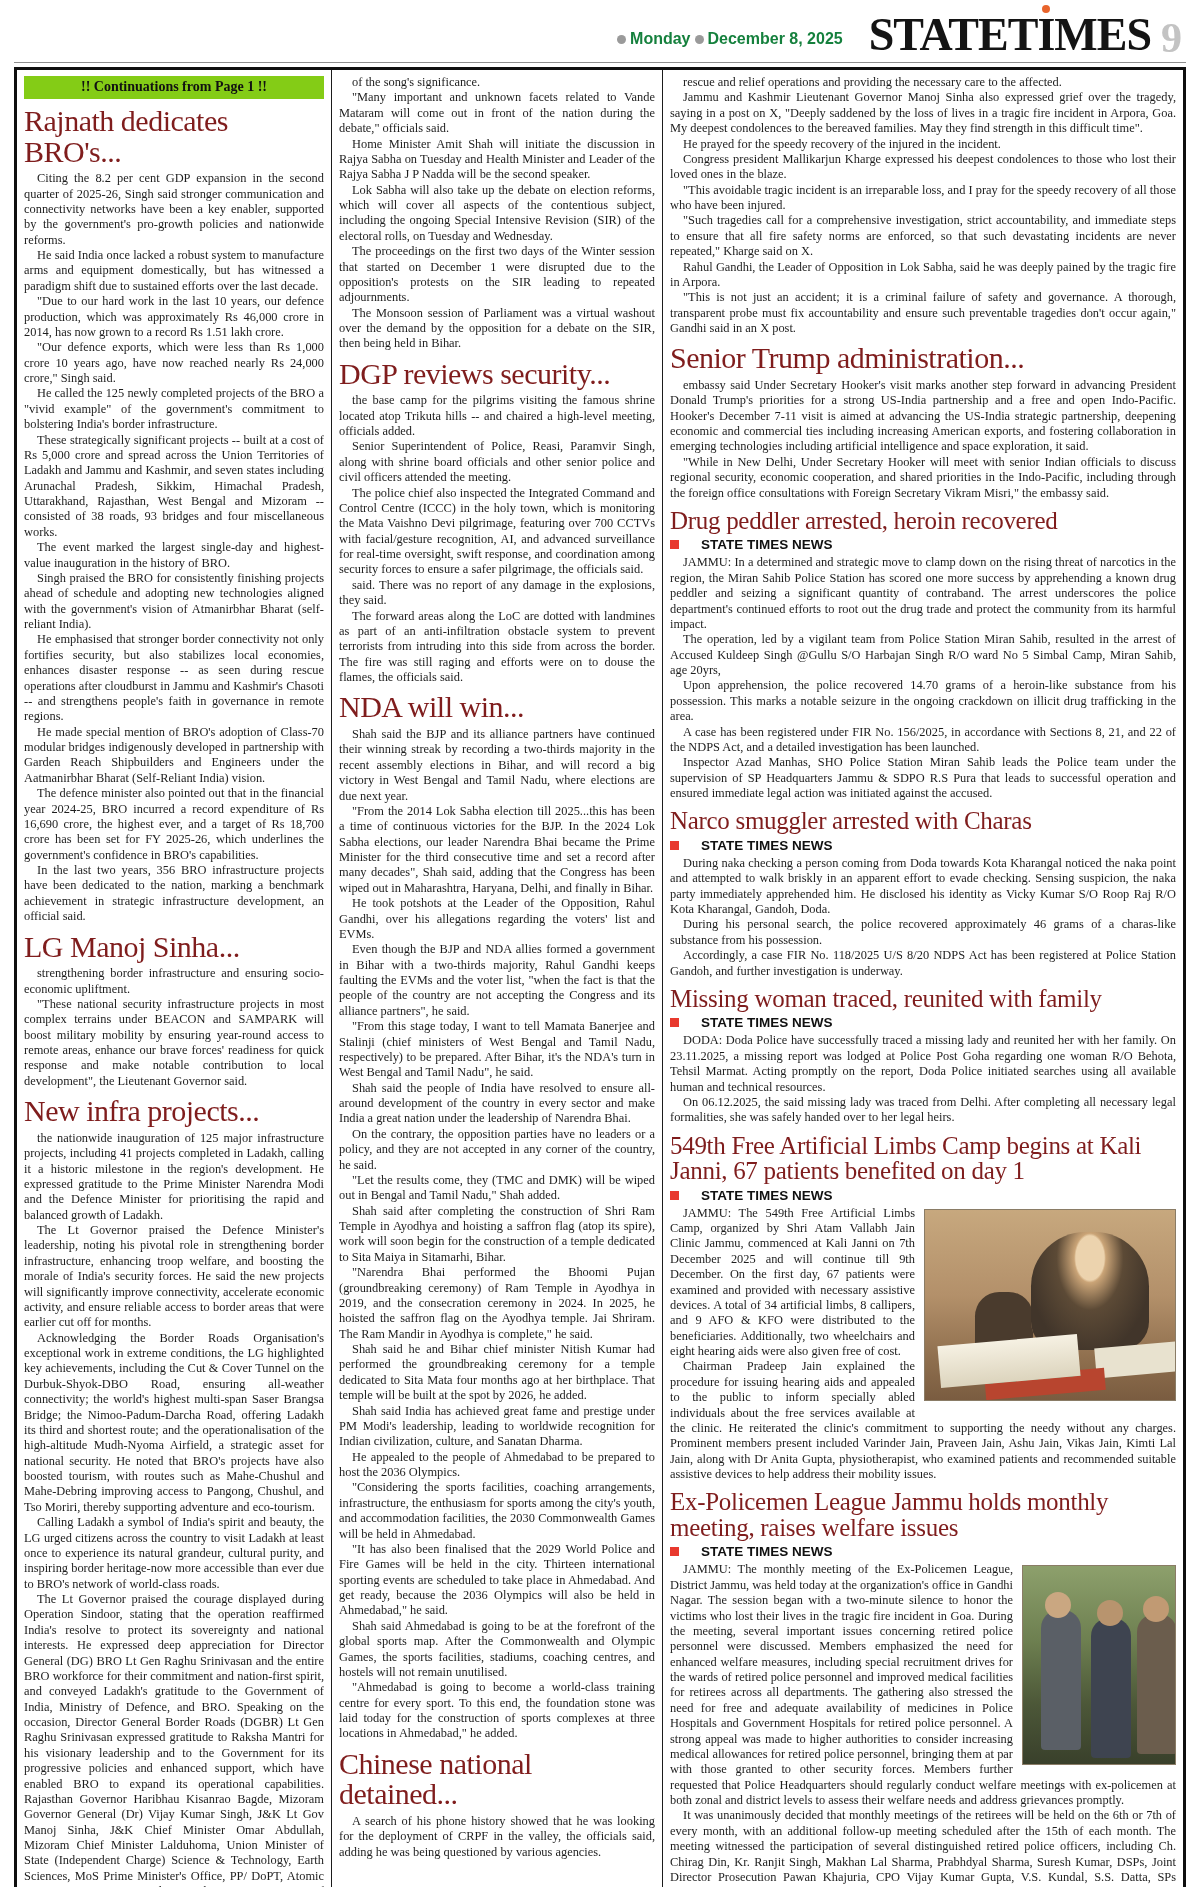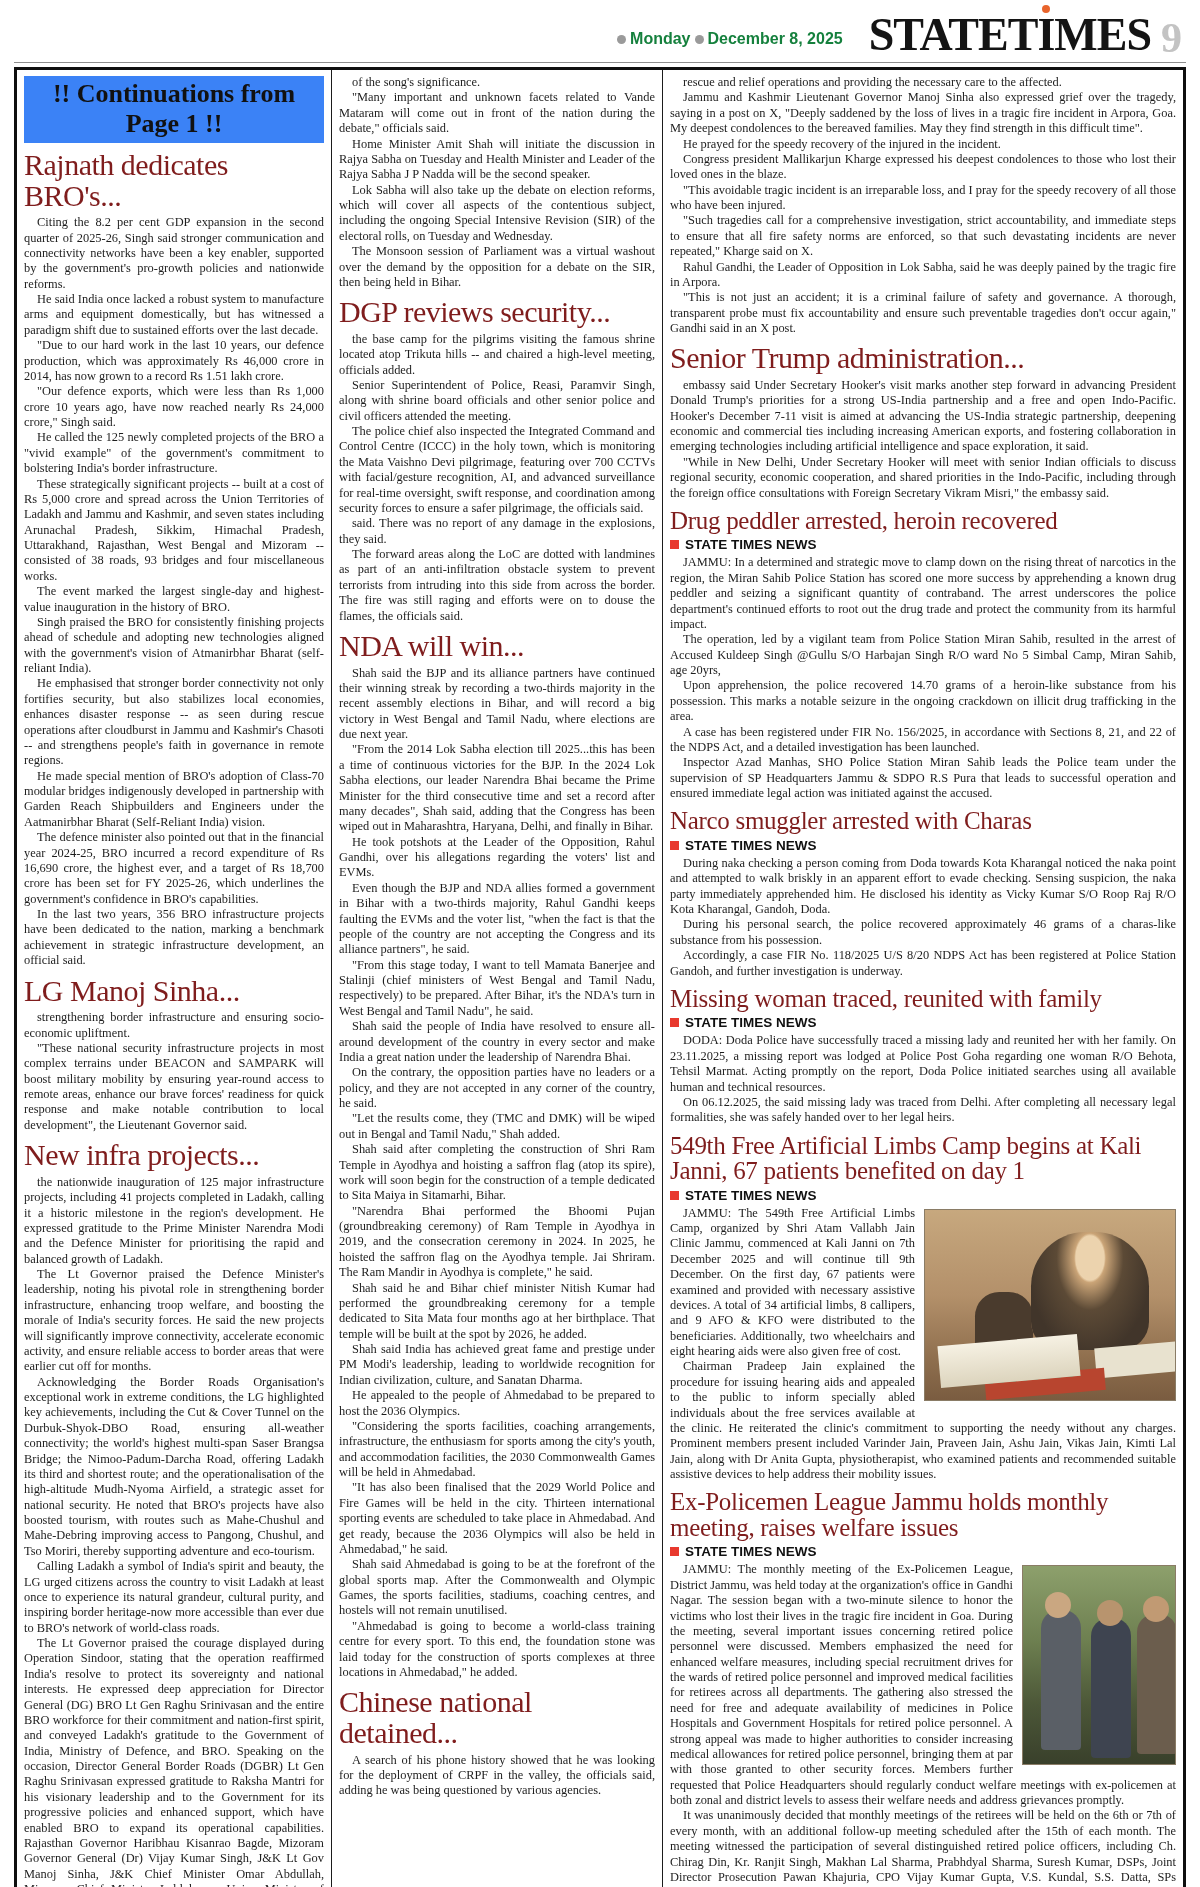--- a/index.html
+++ b/index.html
@@ -17,27 +17,27 @@
   .page-num{font-family:"Liberation Serif",serif;font-weight:bold;font-size:42px;color:#c3c3c3;line-height:.9;}
   .top-rule{height:1px;background:#8d8d8d;margin:2px 14px 4px 14px;}
 
   
   .content-box{margin:0 14px;border:3px solid #0f0f0f;display:flex;align-items:stretch;background:#fff;}
   .col{padding:5px 7px 8px 7px;}
   .col1{width:300px;border-right:1px solid #1b1b1b;}
   .col2{width:316px;border-right:1px solid #1b1b1b;}
   .col3{flex:1;}
 
-  .banner{background:#3b82f6;text-align:center;font-weight:bold;font-size:26px;padding:3px 0 4px 0;margin:1px 0 2px 0;color:#111;}
+  .banner{background:#84cc16;text-align:center;font-weight:bold;font-size:14px;padding:3px 0 4px 0;margin:1px 0 2px 0;color:#111;}
 
   .headline{font-family:"Liberation Serif",serif;font-weight:normal;color:#7f1d1d;margin:7px 0 4px 0;line-height:1.02;}
   .hl-lg{font-size:30px;letter-spacing:-.5px;}
   .hl-md{font-size:25px;letter-spacing:-.3px;}
   .article p{margin:0;font-size:12.4px;line-height:1.24;text-align:justify;text-indent:13px;color:#1d1d1d;}
-  .byline{display:flex;align-items:center;gap:6px;font-family:"Liberation Sans",sans-serif;font-weight:bold;font-size:13.5px;color:#101010;margin:3px 0 3px 0;}
+  .byline{display:flex;align-items:center;gap:22px;font-family:"Liberation Sans",sans-serif;font-weight:bold;font-size:13.5px;color:#101010;margin:3px 0 3px 0;}
   .byline-dot{width:9px;height:9px;background:#e8392e;display:inline-block;}
 
   
   .photo{float:right;margin:3px 0 5px 9px;border:1px solid #8a7c66;position:relative;overflow:hidden;}
   .photo-camp{width:250px;height:190px;background:linear-gradient(180deg,#c7a87e 0%,#b3906a 45%,#8f6f4e 78%,#7a5c40 100%);}
   .photo-camp::before{content:"";position:absolute;right:26px;top:22px;width:118px;height:118px;border-radius:46% 46% 24% 24%;background:radial-gradient(ellipse at 50% 22%,#ecd3ae 17%,#caa477 19%,#5c4a36 40%,#41352a 75%);box-shadow:-86px 30px 0 -30px #4a3b2d;}
   .photo-camp::after{content:"";position:absolute;left:14px;bottom:18px;width:140px;height:42px;transform:rotate(-5deg);background:linear-gradient(#f6f1e3,#dcd4bd);box-shadow:34px 26px 0 -10px #b8452f, 150px 10px 0 -6px #e8e2cf;}
   .photo-meeting{width:152px;height:198px;background:linear-gradient(180deg,#8da06c 0%,#6d7f50 38%,#4c5738 70%,#39402b 100%);}
   .photo-meeting::before{content:"";position:absolute;left:18px;top:44px;width:40px;height:140px;border-radius:18px 18px 4px 4px;background:#5a5f66;box-shadow:50px 8px 0 0 #3e4450, 96px 4px 0 0 #6b5d4d;}
   .photo-meeting::after{content:"";position:absolute;left:22px;top:26px;width:26px;height:26px;border-radius:50%;background:#caa781;box-shadow:52px 8px 0 0 #b8946e, 98px 4px 0 0 #c19a73;}
@@ -96,20 +96,21 @@
           <p>Calling Ladakh a symbol of India's spirit and beauty, the LG urged citizens across the country to visit Ladakh at least once to experience its natural grandeur, cultural purity, and inspiring border heritage-now more accessible than ever due to BRO's network of world-class roads.</p>
           <p>The Lt Governor praised the courage displayed during Operation Sindoor, stating that the operation reaffirmed India's resolve to protect its sovereignty and national interests. He expressed deep appreciation for Director General (DG) BRO Lt Gen Raghu Srinivasan and the entire BRO workforce for their commitment and nation-first spirit, and conveyed Ladakh's gratitude to the Government of India, Ministry of Defence, and BRO. Speaking on the occasion, Director General Border Roads (DGBR) Lt Gen Raghu Srinivasan expressed gratitude to Raksha Mantri for his visionary leadership and to the Government for its progressive policies and enhanced support, which have enabled BRO to expand its operational capabilities. Rajasthan Governor Haribhau Kisanrao Bagde, Mizoram Governor General (Dr) Vijay Kumar Singh, J&amp;K Lt Gov Manoj Sinha, J&amp;K Chief Minister Omar Abdullah, Mizoram Chief Minister Lalduhoma, Union Minister of State (Independent Charge) Science &amp; Technology, Earth Sciences, MoS Prime Minister's Office, PP/ DoPT, Atomic Energy, Space Dr Jitendra Singh; Union Minister of Parliamentary and Minority Affairs Kiren Rijiju, Chief of the Army Staff General Upendra Dwivedi, Defence Secretary Rajesh Kumar Singh, General Officer Commanding-in-Chief, Northern Command Lt Gen Pratik Sharma; General Officer Commanding, 14 Corps Lt Gen Hitesh Bhalla; Chief Secretary, UT Ladakh, Dr Pawan Kotwal, and other senior officials and BRO personnel attended the event physically and virtually.</p>
         </div>
       </div>
     <div class="col col2">
         <div class="article">
           <p>of the song's significance.</p>
           <p>"Many important and unknown facets related to Vande Mataram will come out in front of the nation during the debate," officials said.</p>
           <p>Home Minister Amit Shah will initiate the discussion in Rajya Sabha on Tuesday and Health Minister and Leader of the Rajya Sabha J P Nadda will be the second speaker.</p>
           <p>Lok Sabha will also take up the debate on election reforms, which will cover all aspects of the contentious subject, including the ongoing Special Intensive Revision (SIR) of the electoral rolls, on Tuesday and Wednesday.</p>
+          <p>The proceedings on the first two days of the Winter session that started on December 1 were disrupted due to the opposition's protests on the SIR leading to repeated adjournments.</p>
           <p>The Monsoon session of Parliament was a virtual washout over the demand by the opposition for a debate on the SIR, then being held in Bihar.</p>
         </div>
         <div class="article">
           <h2 class="headline hl-lg">DGP reviews security...</h2>
           <p>the base camp for the pilgrims visiting the famous shrine located atop Trikuta hills -- and chaired a high-level meeting, officials added.</p>
           <p>Senior Superintendent of Police, Reasi, Paramvir Singh, along with shrine board officials and other senior police and civil officers attended the meeting.</p>
           <p>The police chief also inspected the Integrated Command and Control Centre (ICCC) in the holy town, which is monitoring the Mata Vaishno Devi pilgrimage, featuring over 700 CCTVs with facial/gesture recognition, AI, and advanced surveillance for real-time oversight, swift response, and coordination among security forces to ensure a safer pilgrimage, the officials said.</p>
         </div>
         <div class="article">
           <p>said. There was no report of any damage in the explosions, they said.</p>

